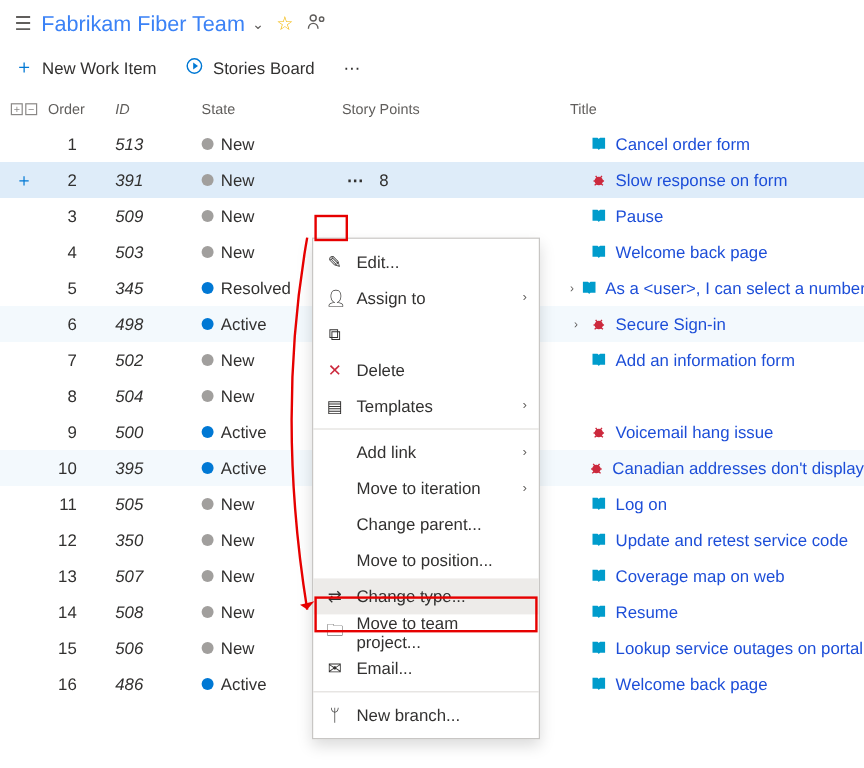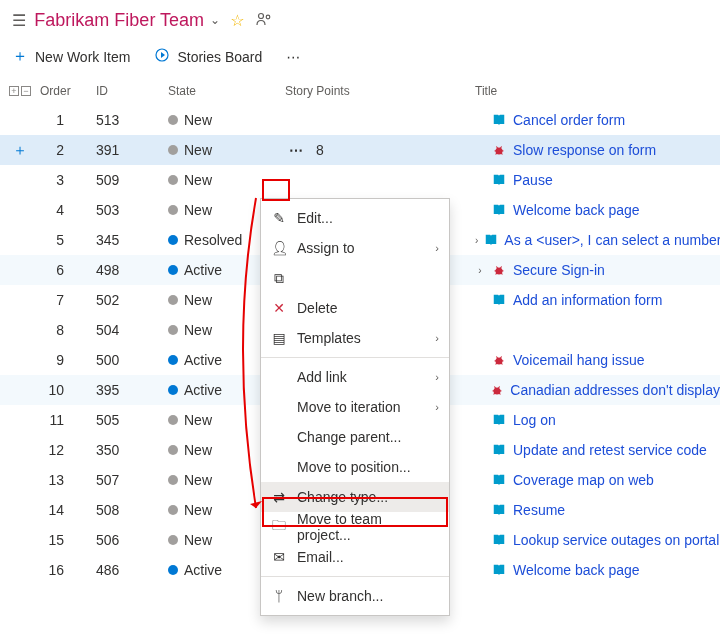--- a/index.html
+++ b/index.html
@@ -14,21 +14,21 @@
     overflow: hidden;
     position: relative;
   }
   .header {
     display: flex;
     align-items: center;
     padding: 8px 12px;
     height: 40px;
   }
   .crumb-icon { color: #605e5c; margin-right: 8px; font-size: 16px; }
-  .crumb-title { font-size: 18px; color: #be185d; margin-right: 6px; }
+  .crumb-title { font-size: 18px; color: #3b82f6; margin-right: 6px; }
   .chev { color: #605e5c; font-size: 12px; margin-right: 10px; }
   .star { color: #f2b600; font-size: 16px; margin-right: 12px; }
   .people { color: #605e5c; font-size: 15px; }
   .toolbar {
     display: flex;
     align-items: center;
     padding: 6px 12px 10px;
     gap: 24px;
   }
   .tbtn { display: flex; align-items: center; gap: 7px; color: #323130; cursor: pointer; }
@@ -39,21 +39,21 @@
     position: relative;
   }
   .row {
     display: flex;
     align-items: center;
     height: 30px;
   }
   .hdr { color: #605e5c; font-size: 12px; height: 28px; }
   .c-toggle { width: 40px; display:flex; align-items:center; justify-content:center; gap:2px; }
   .c-order { width: 56px; text-align: right; padding-right: 32px; }
-  .c-id { width: 72px; }
+  .c-id { width: 72px; font-style: italic; }
   .c-state { width: 117px; display:flex; align-items:center; gap:6px; }
   .c-points { width: 190px; display:flex; align-items:center; }
   .c-title { flex: 1; display:flex; align-items:center; gap:6px; overflow:hidden; white-space:nowrap; }
   .state-dot { width: 10px; height: 10px; border-radius: 50%; background: #a19f9d; display:inline-block; }
   .state-dot.blue { background: #0078d4; }
   .caret { width: 10px; color: #605e5c; font-size: 10px; text-align:center; }
   .wi-icon { width:16px; height:16px; display:flex; align-items:center; justify-content:center; }
   .title-link { color: #1d4ed8; cursor: pointer; }
   .row.sel { background: #deecf9; }
   .row.hv { background: #f3f9fd; }

